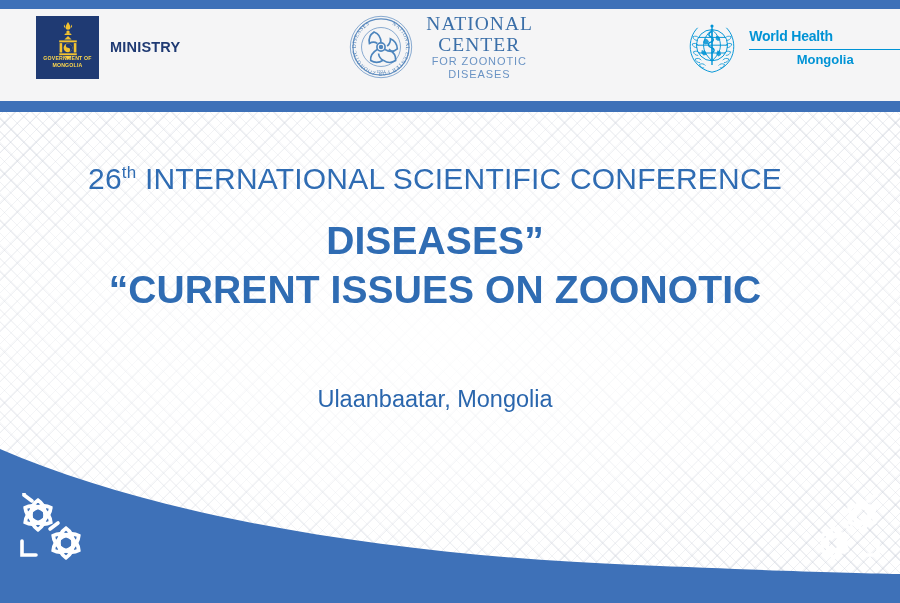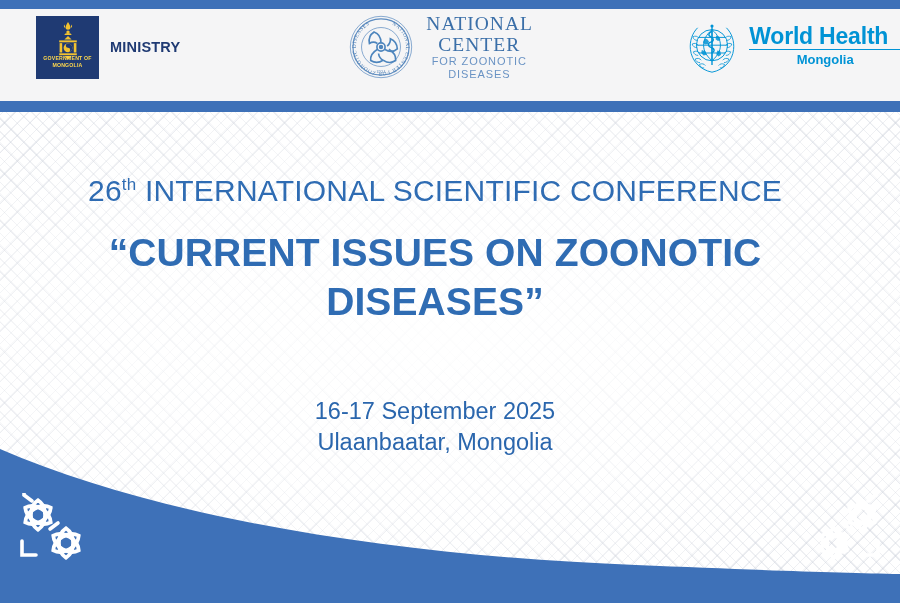--- a/index.html
+++ b/index.html
@@ -73,28 +73,28 @@
   .nczd-l2{
     font-family:Liberation Sans, sans-serif;color:#6a93c4;
     font-size:11px;letter-spacing:.9px;line-height:13px;
   }
 
   
   .who{display:flex;align-items:center;margin-left:150px;}
   .who-emblem{width:60px;height:60px;flex:none;}
   .who-txt{margin-left:7px;}
   .who-l1,.who-l2{
-    color:#0093d5;font-weight:bold;font-size:23px;line-height:19.5px;
+    color:#0093d5;font-weight:bold;font-size:14px;line-height:19.5px;
     letter-spacing:-.2px;
   }
   .who-rule{height:1.6px;background:#0093d5;margin:2.5px 0 2px 0;width:152px;}
   .who-l3{color:#0093d5;font-weight:bold;font-size:13px;line-height:15px;text-align:center;width:152px;}
 
   
-  .maintext{position:absolute;left:0;top:112px;width:870px;}
+  .maintext{position:absolute;left:0;top:100px;width:870px;}
   .conf-line{
     text-align:center;color:#2f6cb3;font-size:30px;font-weight:normal;
     letter-spacing:.2px;margin-top:62px;
   }
   .conf-line sup{font-size:17px;vertical-align:super;line-height:0;}
   .theme{
     text-align:center;color:#2f6cb3;font-size:39px;font-weight:bold;
     line-height:49px;margin-top:20px;letter-spacing:.1px;
   }
   .meta{
@@ -249,26 +249,25 @@
         <div class="who-rule"></div>
         <div class="who-l3">Mongolia</div>
       </div>
     </div>
   </div>
 
   <div class="maintext">
     <div class="conf-line"><span>26</span><sup>th</sup><span> INTERNATIONAL SCIENTIFIC CONFERENCE</span></div>
 
     <div class="theme">
+      <div>DISEASES”</div>
       <div>“CURRENT ISSUES ON ZOONOTIC</div>
-      <div>DISEASES”</div>
     </div>
 
     <div class="meta">
-      <div>16-17 September 2025</div>
       <div>Ulaanbaatar, Mongolia</div>
     </div>
   </div>
 
   <svg class="wave" viewBox="0 0 900 160" preserveAspectRatio="none">
     <path d="M0,12 C180,92 430,126 640,134 C760,139 840,142 900,143 L900,160 L0,160 Z" fill="#e4e4e0"></path>
     <path d="M0,6 C170,80 420,114 636,122 C756,127 842,130 900,131 L900,160 L0,160 Z" fill="#3e71b8"></path>
   </svg>
 
   <svg class="ornament left" width="86" height="72" viewBox="0 0 86 72">

